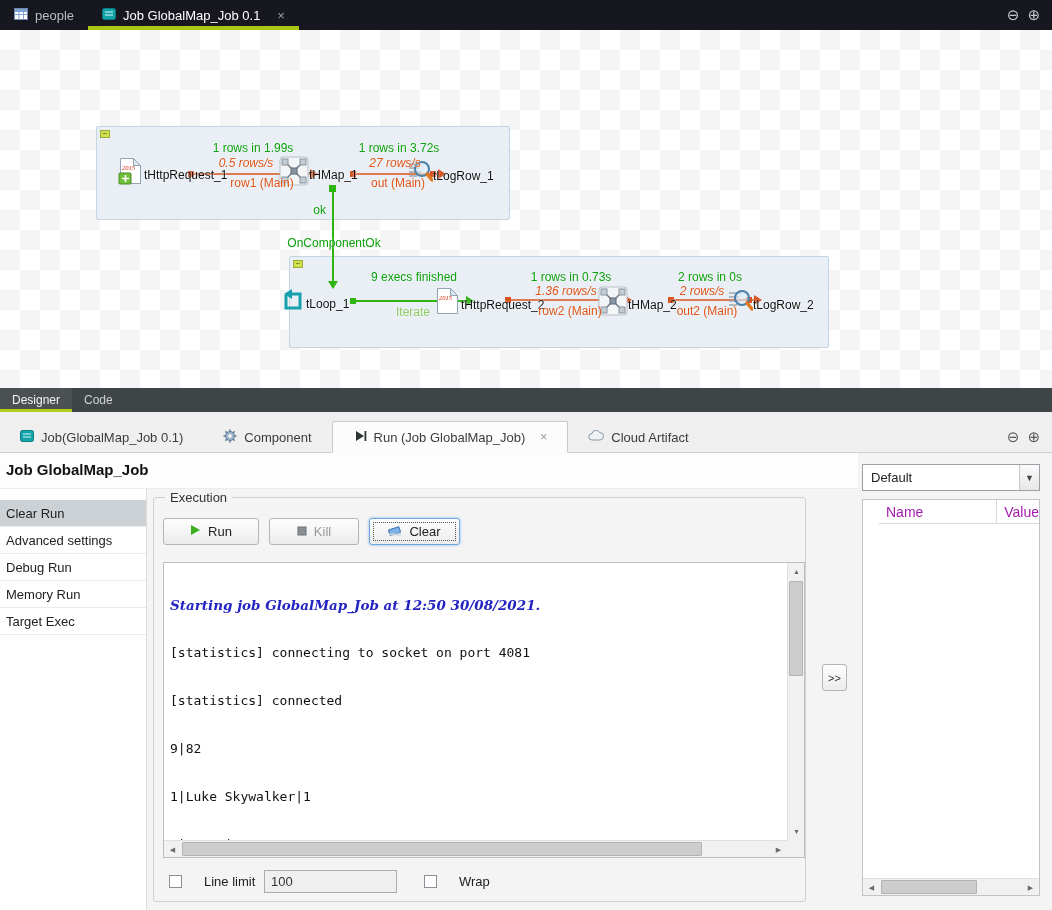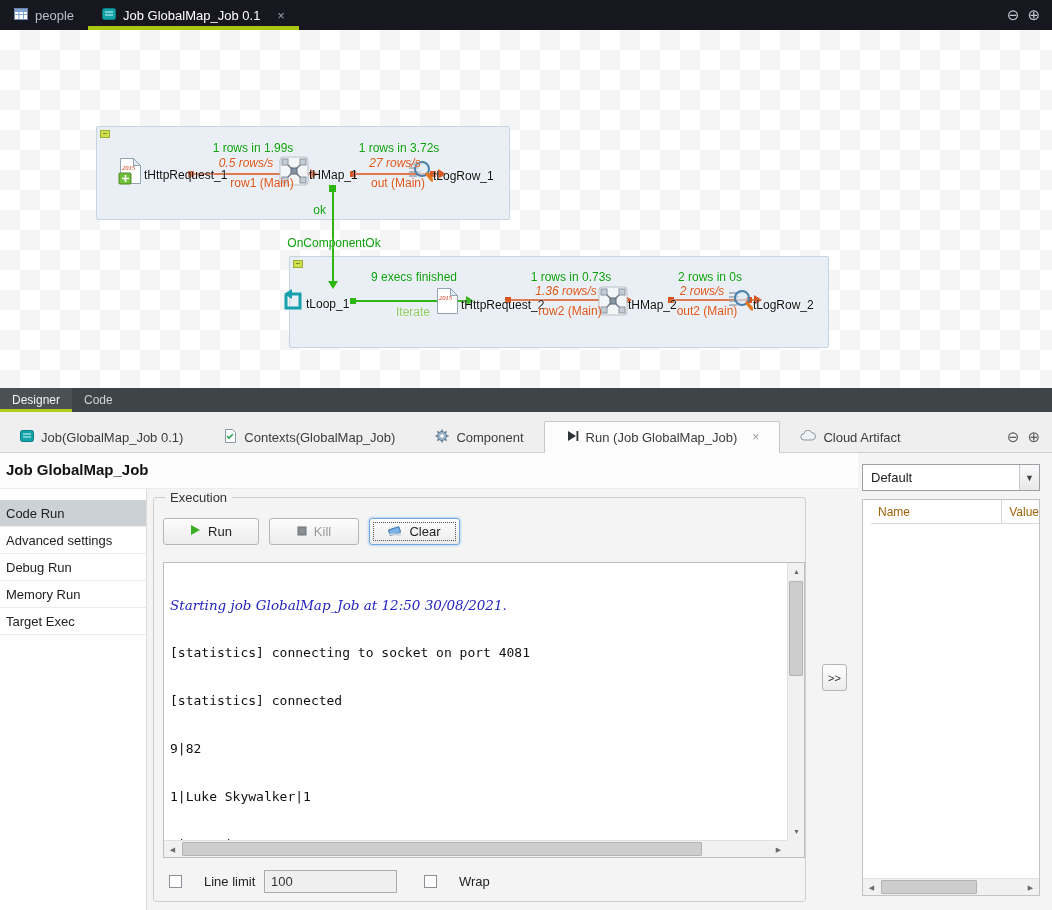--- a/index.html
+++ b/index.html
@@ -58,21 +58,21 @@
 
   .btn{position:absolute;height:27px;display:flex;align-items:center;justify-content:center;gap:7px;
     font-size:13px;color:#222;background:linear-gradient(#fdfdfd,#ececec);border:1px solid #b5b5b5;border-radius:3px}
   .btn.disabled{color:#9a9a9a}
   .btn.focused{border:1px solid #6ea6e0;outline:1px dotted #555;outline-offset:-5px;box-shadow:0 0 3px rgba(110,166,224,.8)}
 
   .console{position:absolute;left:163px;top:562px;width:642px;height:296px;background:#fff;border:1px solid #bfbfbf}
   .ctext{position:absolute;left:0;top:0;right:17px;bottom:17px;overflow:hidden;padding:2px 6px;
     font-family:"DejaVu Sans Mono",monospace;font-size:13px;line-height:16px;color:#111;white-space:pre}
   .cline{height:16px}
-  .cline.start{font-family:"DejaVu Serif",serif;font-style:italic;font-weight:normal;color:#2323c2;font-size:13.5px}
+  .cline.start{font-family:"DejaVu Serif",serif;font-style:italic;font-weight:bold;color:#2323c2;font-size:13.5px}
   .vscroll{position:absolute;top:0;right:0;width:17px;bottom:17px;background:#f1f1f1;border-left:1px solid #e0e0e0}
   .hscroll{position:absolute;left:0;bottom:0;right:17px;height:17px;background:#f1f1f1;border-top:1px solid #e0e0e0}
   .corner{position:absolute;right:0;bottom:0;width:17px;height:17px;background:#f1f1f1}
   .sarrow{position:absolute;width:17px;height:17px;display:flex;align-items:center;justify-content:center;
     font-size:7px;color:#6b6b6b}
   .thumb{position:absolute;background:#cdcdcd;border:1px solid #b3b3b3;border-radius:1px}
 
   .cb{display:inline-block;width:13px;height:13px;background:#fff;border:1px solid #8a9096;vertical-align:-2px}
   .cblabel{font-size:13px;color:#222;margin-left:16px}
   .limitinput{position:absolute;left:264px;top:870px;width:133px;height:23px;background:#efefef;
@@ -82,21 +82,21 @@
     display:flex;align-items:center;justify-content:center;background:linear-gradient(#fdfdfd,#ececec);
     border:1px solid #b5b5b5;border-radius:3px}
 
   .combo{position:absolute;left:862px;top:464px;width:178px;height:27px;background:#fff;border:1px solid #9aa0a6;
     display:flex;align-items:center;font-size:13px;color:#222}
   .combotext{flex:1;padding-left:8px}
   .comboarrow{width:20px;height:100%;border-left:1px solid #c4c8cc;background:linear-gradient(#fafafa,#e8e8e8);
     display:flex;align-items:center;justify-content:center;font-size:9px;color:#444}
 
   .ctable{position:absolute;left:862px;top:499px;width:178px;height:397px;background:#fff;border:1px solid #c0c4c8}
-  .thead{position:absolute;left:8px;top:0;right:0;height:24px;border-bottom:1px solid #d8d8d8;display:flex;font-size:12px;color:#a16207}
+  .thead{position:absolute;left:16px;top:0;right:0;height:24px;border-bottom:1px solid #d8d8d8;display:flex;font-size:14px;color:#a21caf}
   .thname{width:132px;border-right:1px solid #d8d8d8;display:flex;align-items:center;padding-left:7px}
   .thvalue{flex:1;display:flex;align-items:center;padding-left:7px}
   .thscroll{position:absolute;left:0;right:0;bottom:0;height:17px;background:#f1f1f1;border-top:1px solid #e0e0e0}
 </style>
 </head>
 <body>
 
 <div class="topbar">
   <div class="ttab">
     <span><svg width="14" height="14">
@@ -258,27 +258,20 @@
 <div class="viewtabs">
   <div class="vtab">
     <span><svg width="14" height="14">
           <rect x="0.5" y="1.5" width="13" height="11" rx="2" fill="#11a3a8" stroke="#0b7e84"></rect>
           <path d="M3 5 h8 M3 8 h8" stroke="#d7f7f7" stroke-width="1.2" fill="none"></path>
         </svg></span>
     <span>Job(GlobalMap_Job 0.1)</span>
   </div>
   <div class="vtab">
     <span><svg width="14" height="14">
-          <path d="M2.5 0.5 h7 l3 3 v10 h-10 z" fill="#fff" stroke="#8899aa"></path>
-          <path d="M4 7 l2 2 4 -4" stroke="#2da44e" fill="none" stroke-width="1.6"></path>
-        </svg></span>
-    <span>Contexts(GlobalMap_Job)</span>
-  </div>
-  <div class="vtab">
-    <span><svg width="14" height="14">
           <path d="M7 0.5 v2 M7 11.5 v2 M0.5 7 h2 M11.5 7 h2 M2.4 2.4 l1.4 1.4 M10.2 10.2 l1.4 1.4 M11.6 2.4 l-1.4 1.4 M3.8 10.2 l-1.4 1.4" stroke="#5f7a94" stroke-width="1.5"></path>
           <circle cx="7" cy="7" r="4.5" fill="#9fb4c8" stroke="#5f7a94"></circle>
           <circle cx="7" cy="7" r="1.8" fill="#fff"></circle>
         </svg></span>
     <span>Component</span>
   </div>
   <div class="vtab active">
     <span><svg width="14" height="14">
           <polygon points="3,2 11,7 3,12" fill="#2e3436"></polygon>
           <rect x="11.5" y="2" width="1.8" height="10" fill="#2e3436"></rect>
@@ -296,21 +289,21 @@
     <span>⊖</span>
     <span>⊕</span>
   </div>
 </div>
 
 <div class="headstrip"></div>
 <div class="jobtitle">Job GlobalMap_Job</div>
 
 <div class="leftnav">
   <div style="height:11px"></div>
-  <div class="navitem sel">Code Run</div>
+  <div class="navitem sel">Clear Run</div>
   <div class="navitem">Advanced settings</div>
   <div class="navitem">Debug Run</div>
   <div class="navitem">Memory Run</div>
   <div class="navitem">Target Exec</div>
 </div>
 
 <div class="execbox"></div>
 <div class="execlegend">Execution</div>
 
 <div class="btn" style="left:163px;top:518px;width:96px">

